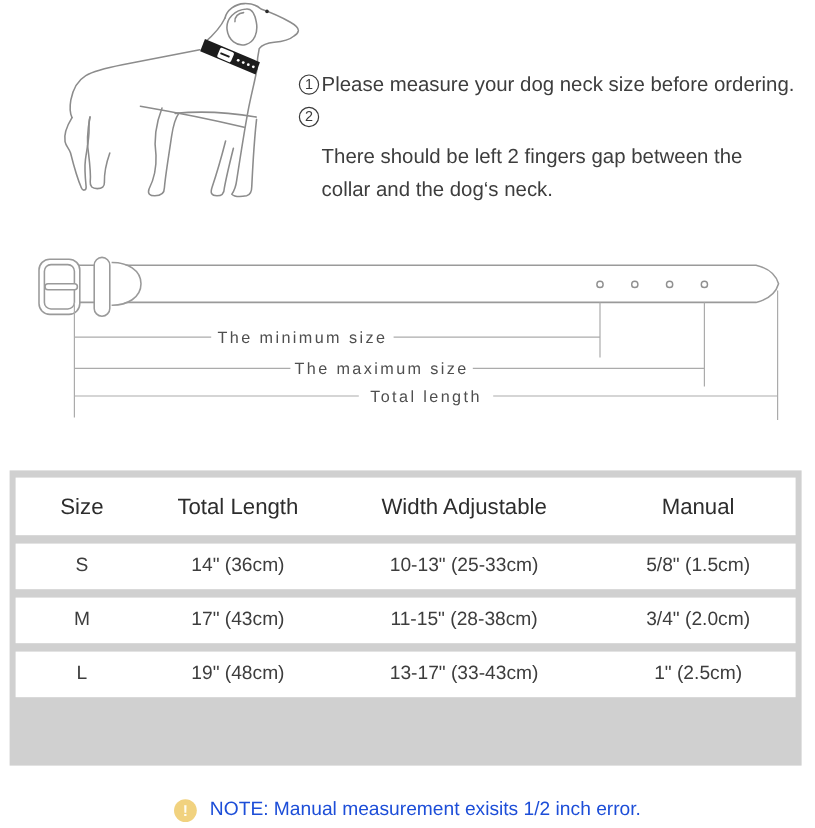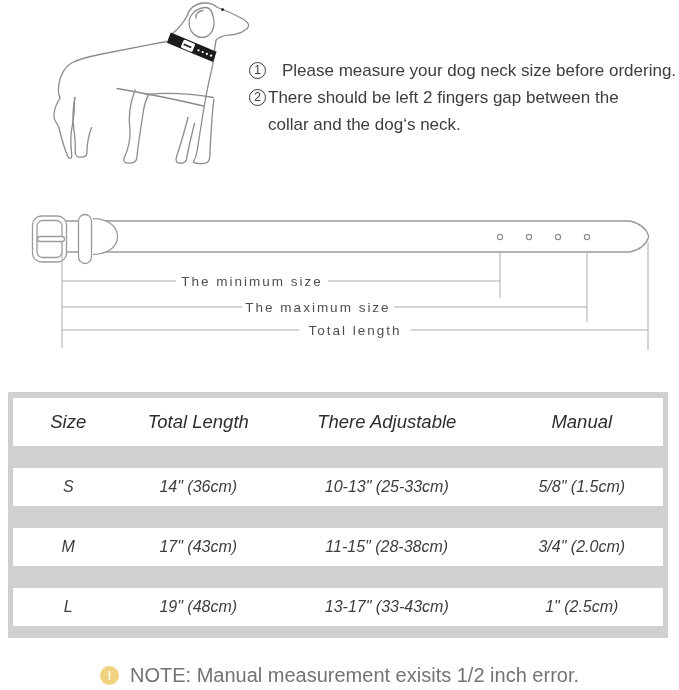--- a/index.html
+++ b/index.html
@@ -7,44 +7,44 @@
   .canvas { position:relative; width:679px; height:690px; background:#fff; overflow:hidden; }
 
   
   .dog-svg { position:absolute; left:18px; top:0; }
 
   
   .instructions { position:absolute; left:249px; top:57px; width:420px; color:#3d3d3d; font-size:17px; }
   .inst-item { display:flex; align-items:flex-start; line-height:27px; }
   .inst-num { flex:0 0 auto; width:17px; height:17px; border:1.4px solid #3a3a3a; border-radius:50%;
               font-size:12px; line-height:15px; text-align:center; margin:4.5px 2px 0 0; color:#3a3a3a; }
-  .inst-text.nw { white-space:nowrap;margin-left:14px; }
-  .inst-text.w2 { width:395px; }
+  .inst-text.nw { white-space:nowrap; }
+  .inst-text.w2 { width:395px;margin-top:33px; }
 
   
   .belt-svg { position:absolute; left:0; top:195px; }
   .diag-label { font-family:"Liberation Sans", sans-serif; font-size:13.5px; letter-spacing:2px;
                 fill:#4f4f4f; text-anchor:middle; }
 
   
   .size-table { position:absolute; left:8px; top:392px; width:660px; height:246px;
                 background:#d0d0d0; padding:6px 5px 10px 5px;
-                display:flex; flex-direction:column; gap:22px;font-style:italic; }
+                display:flex; flex-direction:column; gap:7px; }
   .t-row { background:#fff; display:flex; align-items:center; flex:0 0 38px; }
   .t-row.header { flex:0 0 48px; font-size:18.5px; color:#2d2d2d; }
   .t-cell { text-align:center; font-size:16px; color:#3d3d3d; }
   .t-row.header .t-cell { font-size:18.5px; color:#2d2d2d; }
   .c0 { width:17%; } .c1 { width:23%; } .c2 { width:35%; } .c3 { width:25%; }
 
   
   .note { position:absolute; left:0; top:663px; width:679px; height:24px;
           display:flex; align-items:center; justify-content:center; gap:11px; }
   .note-icon { width:19px; height:19px; border-radius:50%; background:#f1d27f; color:#fffdf2;
                font-size:13px; font-weight:bold; display:flex; align-items:center; justify-content:center; }
-  .note-text { font-size:20px; color:#737373; }
+  .note-text { font-size:16px; color:#1d4ed8; }
 </style>
 </head>
 <body>
 
 <div class="canvas">
 
   <svg class="dog-svg" width="250" height="195" viewBox="0 0 250 195">
     <g fill="none" stroke="#8c8c8c" stroke-width="1.3" stroke-linecap="round" stroke-linejoin="round">
 
       <path d="M 169.5,15 C 171,8.5 178,3.2 185.5,3 C 192,2.8 196.5,4.5 199.5,7.5 C 208,10.5 217,14.5 224,18.5 C 228.5,21 231,23 230.6,25.8 C 230.2,28 228.6,29.2 227,30 C 223,33.5 216,34.8 210.5,35.2 C 204.5,35.7 200.5,37.2 198,40.5 C 196.6,46.5 196.2,52 196.2,57.5"></path>
@@ -133,21 +133,21 @@
     <rect x="242" y="104" width="152" height="16" fill="#ffffff"></rect>
     <text class="diag-label" x="318" y="117">The maximum size</text>
     <rect x="299" y="127.5" width="112" height="16" fill="#ffffff"></rect>
     <text class="diag-label" x="355" y="140">Total length</text>
   </svg>
 
   <div class="size-table">
     <div class="t-row header">
       <span class="t-cell c0">Size</span>
       <span class="t-cell c1">Total Length</span>
-      <span class="t-cell c2">There Adjustable</span>
+      <span class="t-cell c2">Width Adjustable</span>
       <span class="t-cell c3">Manual</span>
     </div>
     <div class="t-row">
       <span class="t-cell c0">S</span>
       <span class="t-cell c1">14" (36cm)</span>
       <span class="t-cell c2">10-13" (25-33cm)</span>
       <span class="t-cell c3">5/8" (1.5cm)</span>
     </div>
     <div class="t-row">
       <span class="t-cell c0">M</span>

